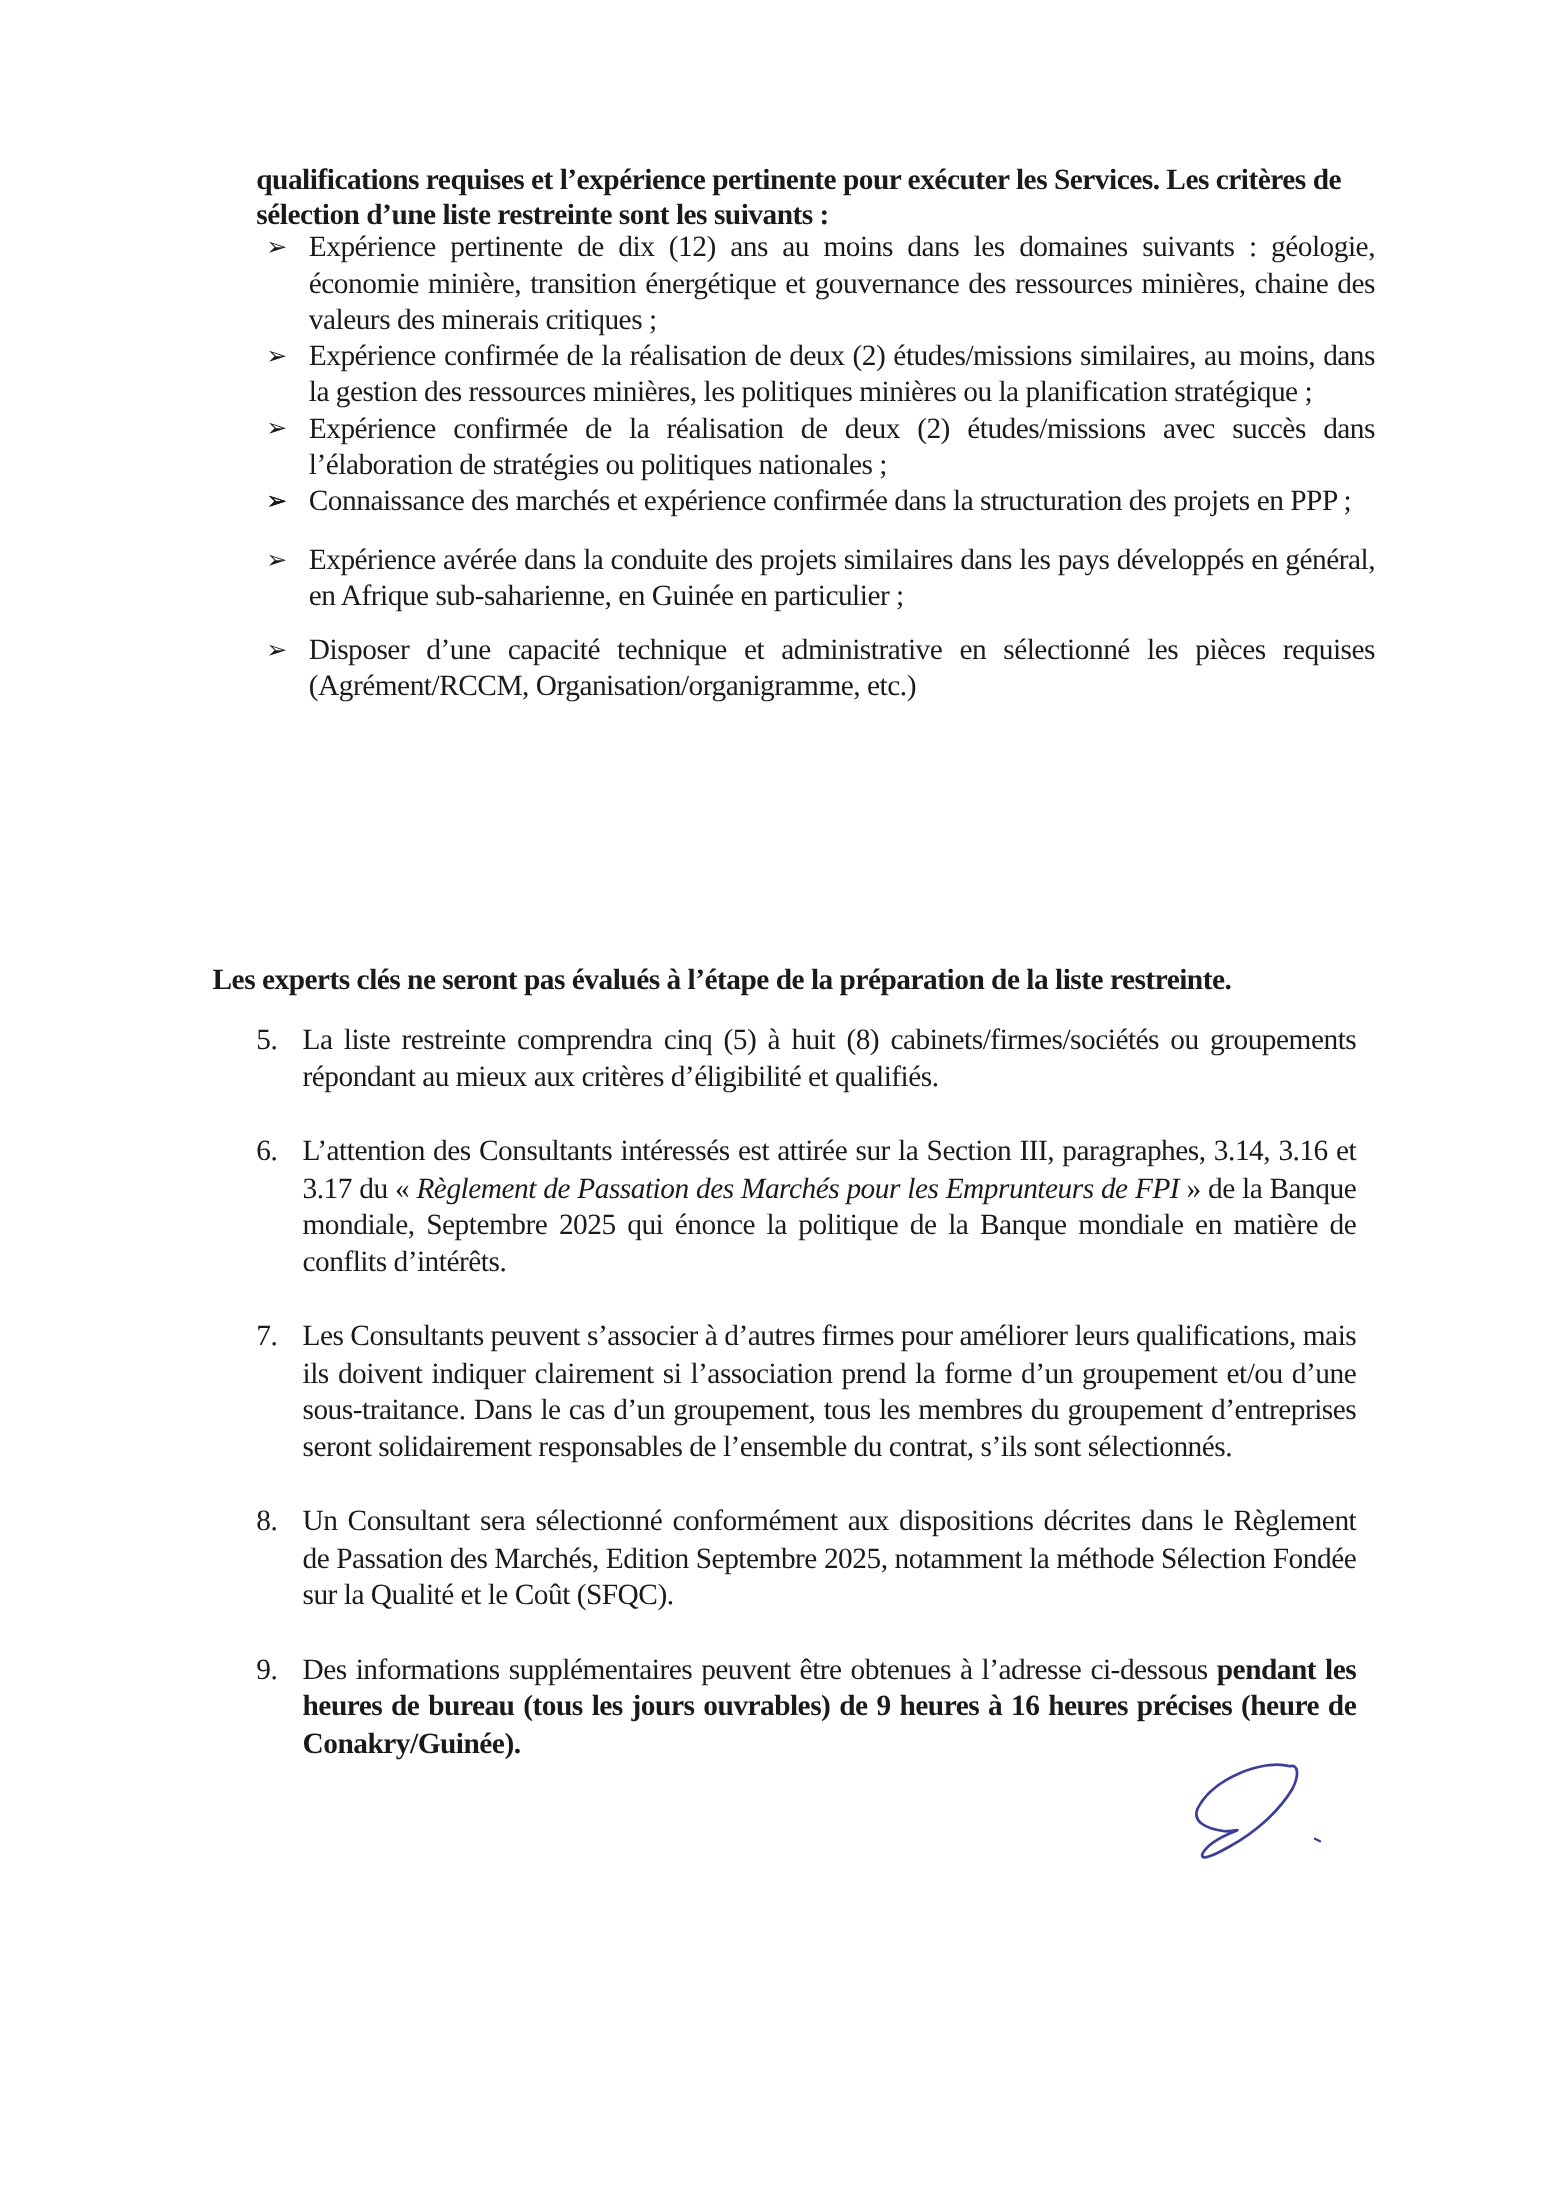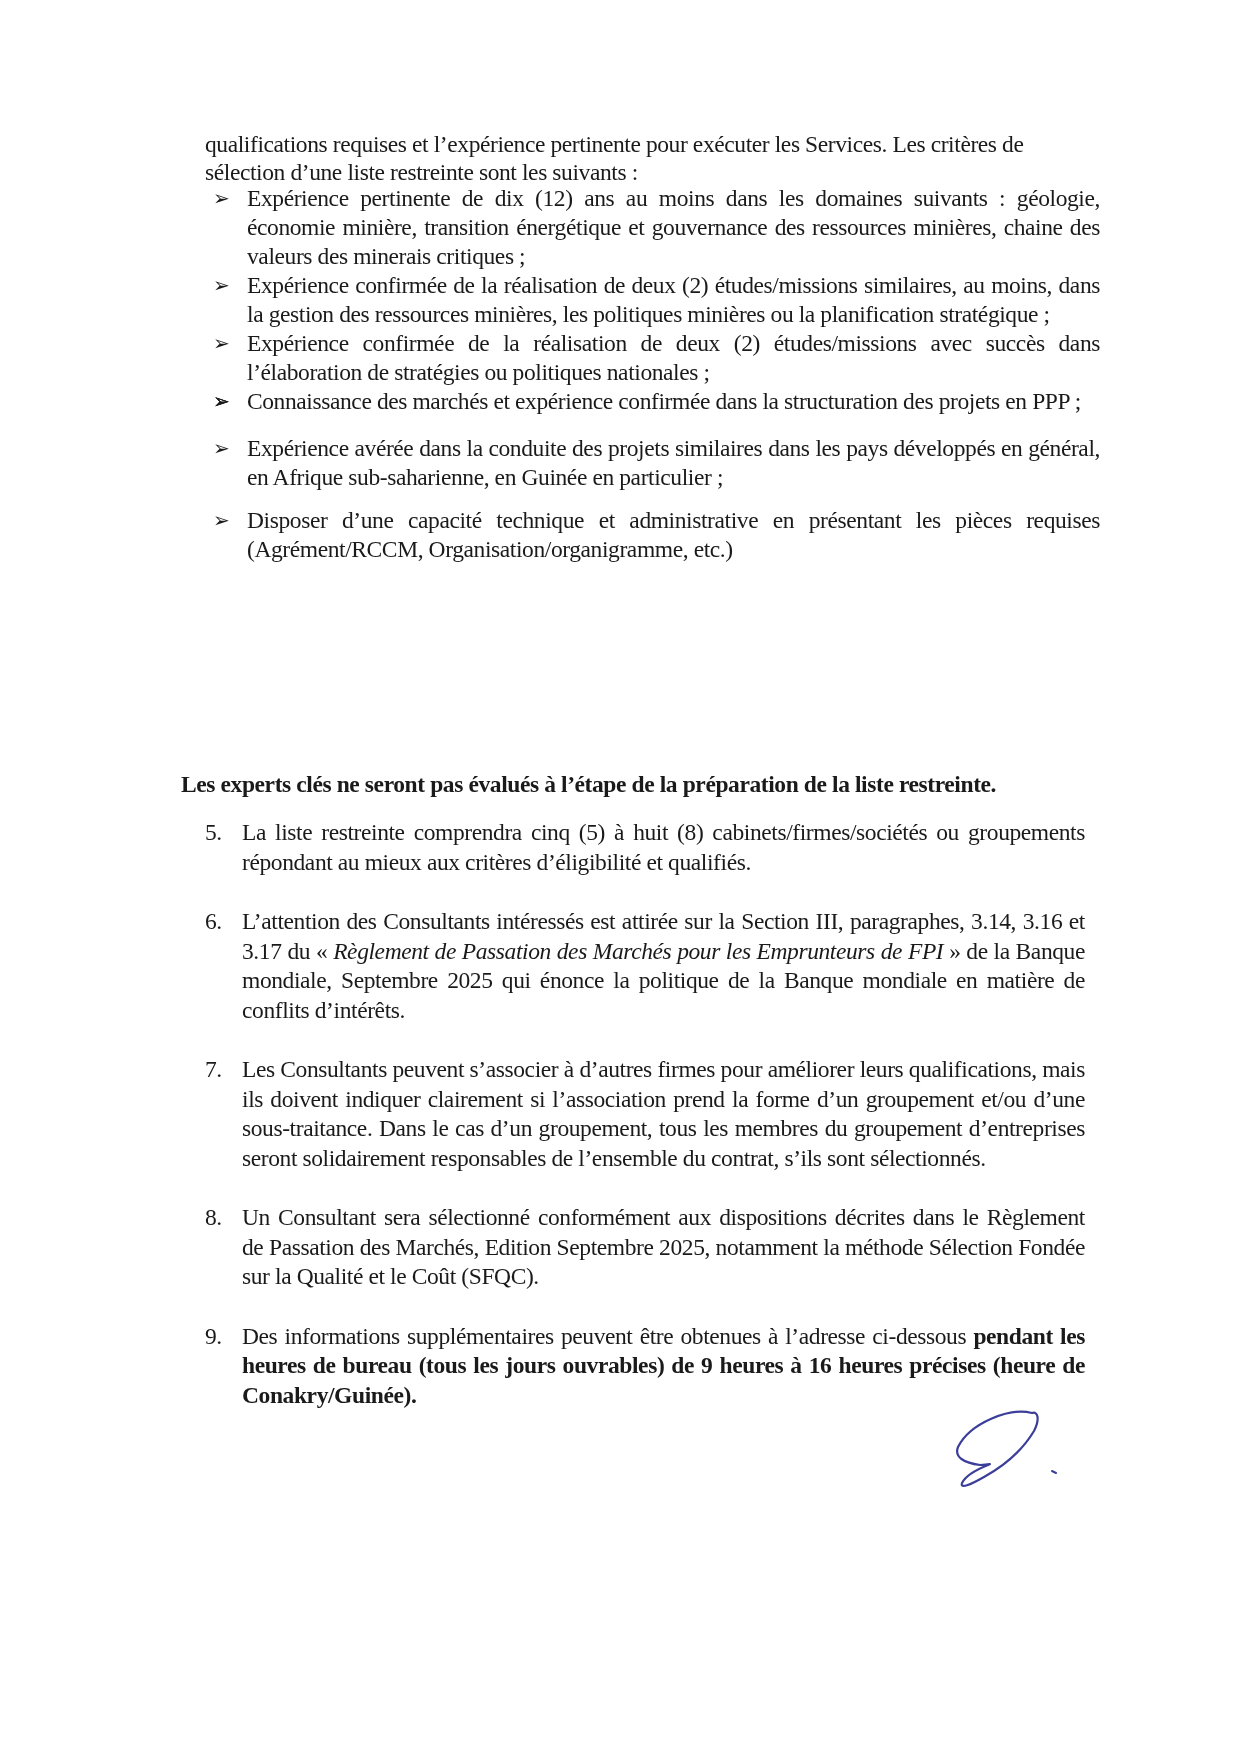--- a/index.html
+++ b/index.html
@@ -2,26 +2,26 @@
 <html><head>
   <meta charset="utf-8">
   <style>
     html, body { margin: 0; padding: 0; background: #ffffff; }
     body {
       width: 1240px; height: 1754px; position: relative; overflow: hidden;
       font-family: "Liberation Serif", serif; color: #1a1a1a;
     }
     .page { position: absolute; left: 0; top: 0; width: 1240px; height: 1754px; }
     .p { position: absolute; font-size: 23.5px; line-height: 28px; letter-spacing: -0.4px; }
-    .intro { left: 205px; top: 130px; width: 880px; }
+    .intro { left: 205px; top: 130px; width: 880px; font-weight: bold; }
     .bullets { position: absolute; left: 205px; top: 184px; width: 895px; margin: 0; padding: 0; list-style: none; }
     .bullet { position: relative; padding-left: 42px; font-size: 23.5px; line-height: 29px; letter-spacing: -0.4px; text-align: justify; }
     .bullet .arrow { position: absolute; left: 8px; top: 0; font-size: 20px; }
     .gap { margin-top: 14px; }
-    .note { left: 181px; top: 770px; width: 900px; font-weight: bold; font-size: 23.5px; }
+    .note { left: 170px; top: 770px; width: 900px; font-weight: bold; font-size: 23.5px; }
     .numlist { position: absolute; left: 205px; top: 818px; width: 880px; margin: 0; padding: 0; list-style: none; }
     .numitem { position: relative; padding-left: 37px; font-size: 23.5px; line-height: 29.5px; letter-spacing: -0.4px; text-align: justify; margin-bottom: 30px; }
     .numitem .num { position: absolute; left: 0; top: 0; }
     .ital { font-style: italic; }
     .bold { font-weight: bold; }
     .signature { position: absolute; left: 940px; top: 1405px; width: 120px; height: 90px; }
   </style>
 </head>
 <body>
 
@@ -30,21 +30,21 @@
   <div class="p intro" style="text-align:left;">qualifications requises et l’expérience pertinente pour exécuter les Services. Les critères de sélection d’une liste restreinte sont les suivants :</div>
 
   <ul class="bullets">
     <li class="bullet"><span class="arrow">➢</span><span>Expérience pertinente de dix (12) ans au moins dans les domaines suivants : géologie, économie minière, transition énergétique et gouvernance des ressources minières, chaine des valeurs des minerais critiques ;</span></li>
     <li class="bullet"><span class="arrow">➢</span><span>Expérience confirmée de la réalisation de deux (2) études/missions similaires, au moins, dans la gestion des ressources minières, les politiques minières ou la planification stratégique ;</span></li>
     <li class="bullet"><span class="arrow">➢</span><span>Expérience confirmée de la réalisation de deux (2) études/missions avec succès dans l’élaboration de stratégies ou politiques nationales ;</span></li>
     <li class="bullet"><span class="arrow">➢</span></li>
     <li class="bullet"><span class="arrow">➢</span></li>
     <li class="bullet"><span class="arrow">➢</span><span>Connaissance des marchés et expérience confirmée dans la structuration des projets en PPP ;</span></li>
     <li class="bullet gap" style="margin-top:18px;"><span class="arrow">➢</span><span>Expérience avérée dans la conduite des projets similaires dans les pays développés en général, en Afrique sub-saharienne, en Guinée en particulier ;</span></li>
-    <li class="bullet gap"><span class="arrow">➢</span><span>Disposer d’une capacité technique et administrative en présentant les pièces requises (Agrément/RCCM, Organisation/organigramme, etc.)</span></li>
+    <li class="bullet gap"><span class="arrow">➢</span><span>Disposer d’une capacité technique et administrative en sélectionné les pièces requises (Agrément/RCCM, Organisation/organigramme, etc.)</span></li>
   </ul>
 
   <div class="p note">Les experts clés ne seront pas évalués à l’étape de la préparation de la liste restreinte.</div>
 
   <ol class="numlist">
     <li class="numitem">
       <span class="num">5.</span>
       <span>La liste restreinte comprendra cinq (5) à huit (8) cabinets/firmes/sociétés ou groupements répondant au mieux aux critères d’éligibilité et qualifiés.</span>
     </li>
     <li class="numitem">

